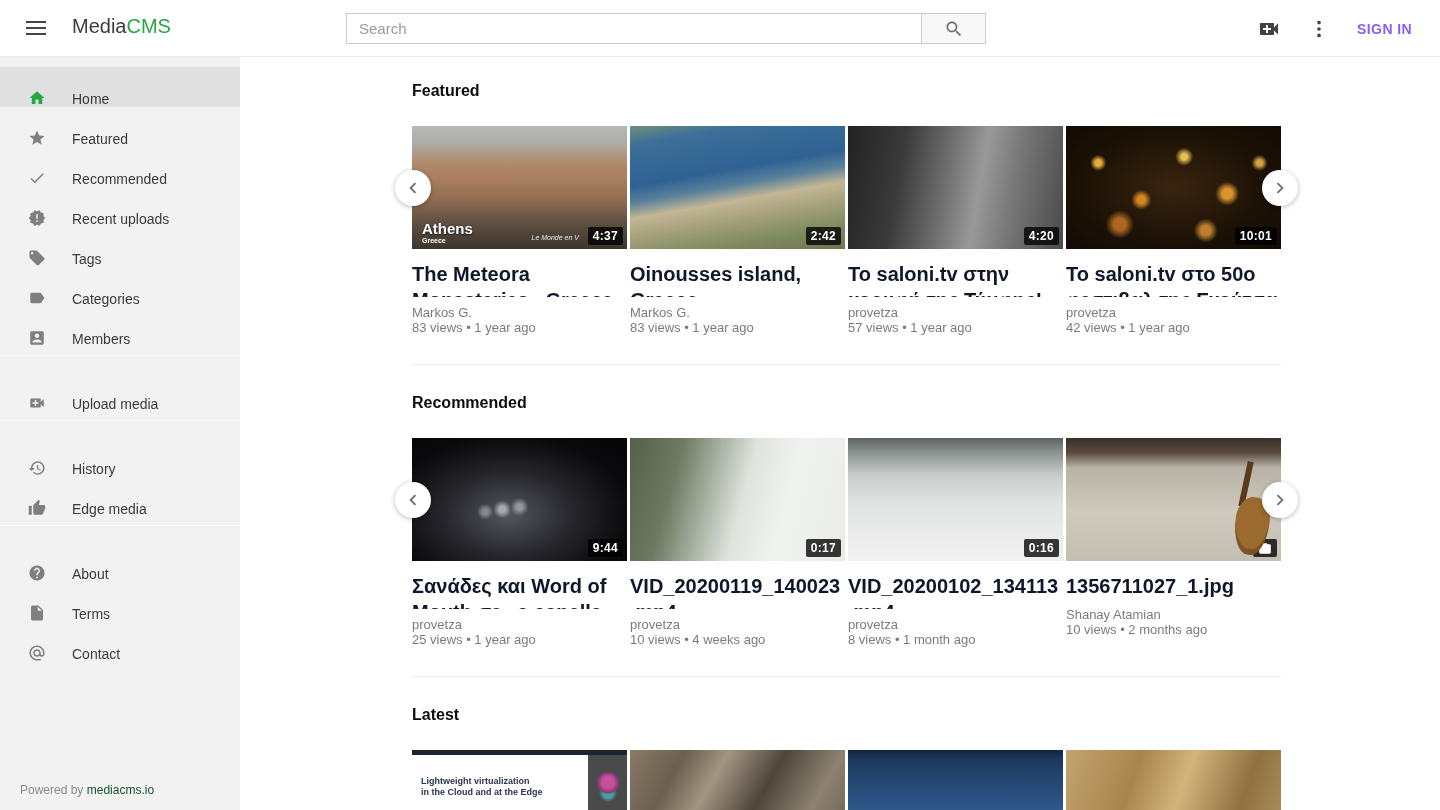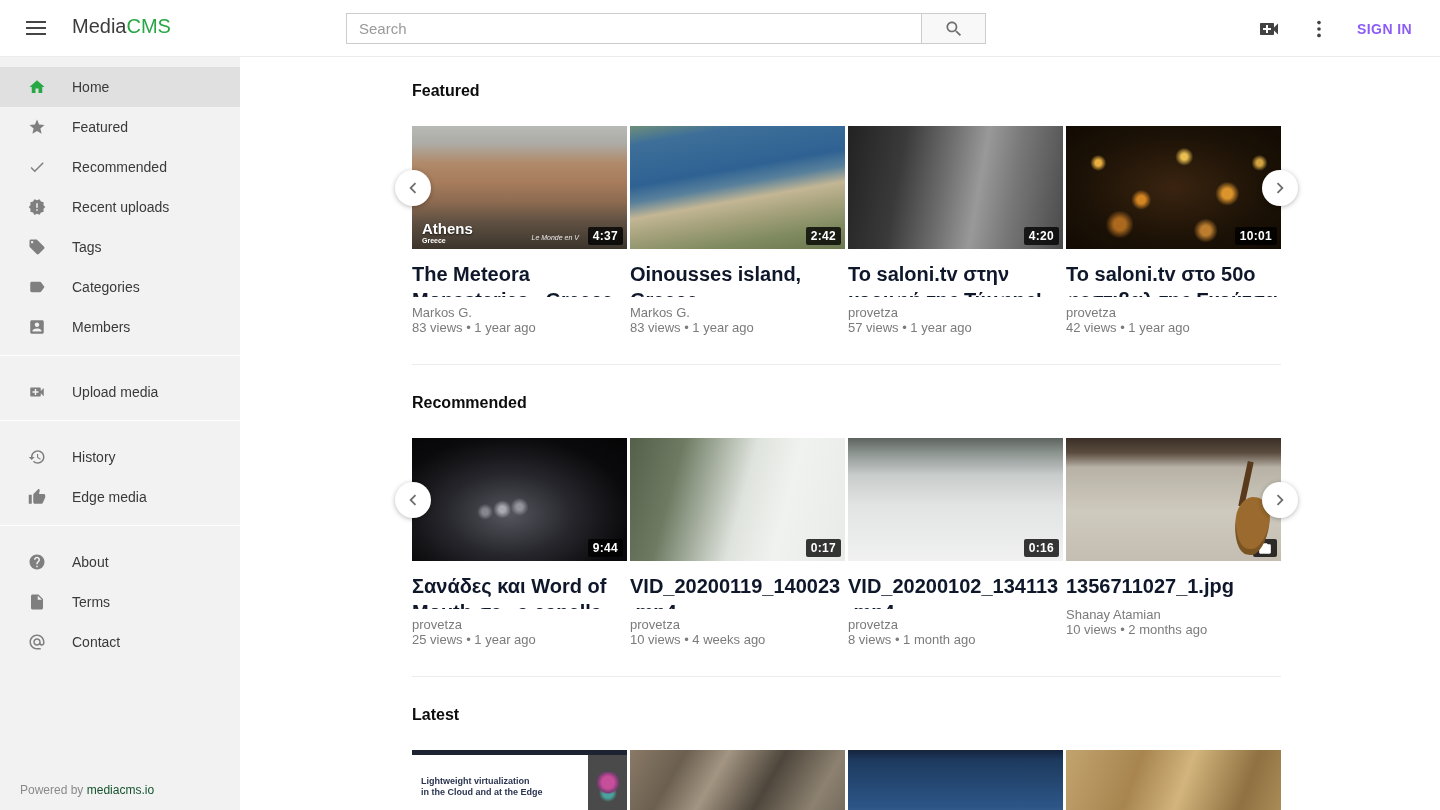--- a/index.html
+++ b/index.html
@@ -23,21 +23,21 @@
                 color:#6f6f6f; cursor:pointer; }
   .header-right { position:absolute; right:28px; top:0; height:57px; display:flex;
                   align-items:center; gap:27px; }
   .icon-btn { background:none; border:none; color:#424242; cursor:pointer; display:flex;
               align-items:center; padding:0; }
   .signin { color:#8b5cf6; font-weight:bold; font-size:14px; letter-spacing:.4px; cursor:pointer; }
 
   
   .sidebar { position:fixed; top:57px; left:0; width:240px; height:753px; background:#f2f2f2; z-index:10; }
   .sb-group.first { padding-top:10px; }
-  .sb-item { height:40px; display:flex; align-items:center; padding-left:28px; cursor:pointer;
+  .sb-item { height:40px; display:flex; align-items:flex-end; padding-left:28px; cursor:pointer;
              font-size:14px; color:#3a3a3a; }
   .sb-item.active { background:#e0e0e0; }
   .sb-icon { width:18px; height:18px; margin-right:26px; color:#7f7f7f; display:flex; flex:none; }
   .sb-icon svg { width:18px; height:18px; }
   .sb-icon.green { color:#28a745; }
   .sb-divider { height:1px; background:#fdfdfd; margin:8px 0 16px; }
   .sb-footer { position:absolute; left:20px; bottom:13px; font-size:12px; color:#8a8a8a; }
   .sb-footer .link { color:#14532d; cursor:pointer; }
 
   

